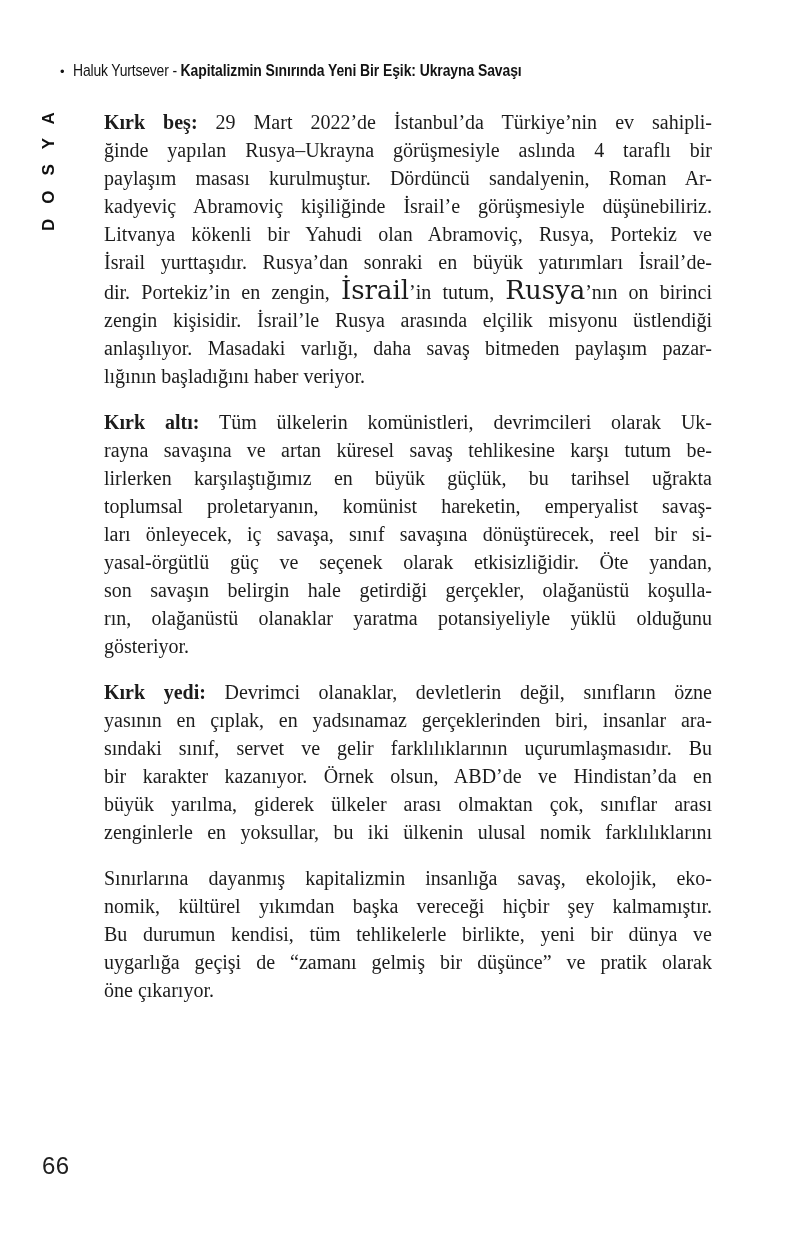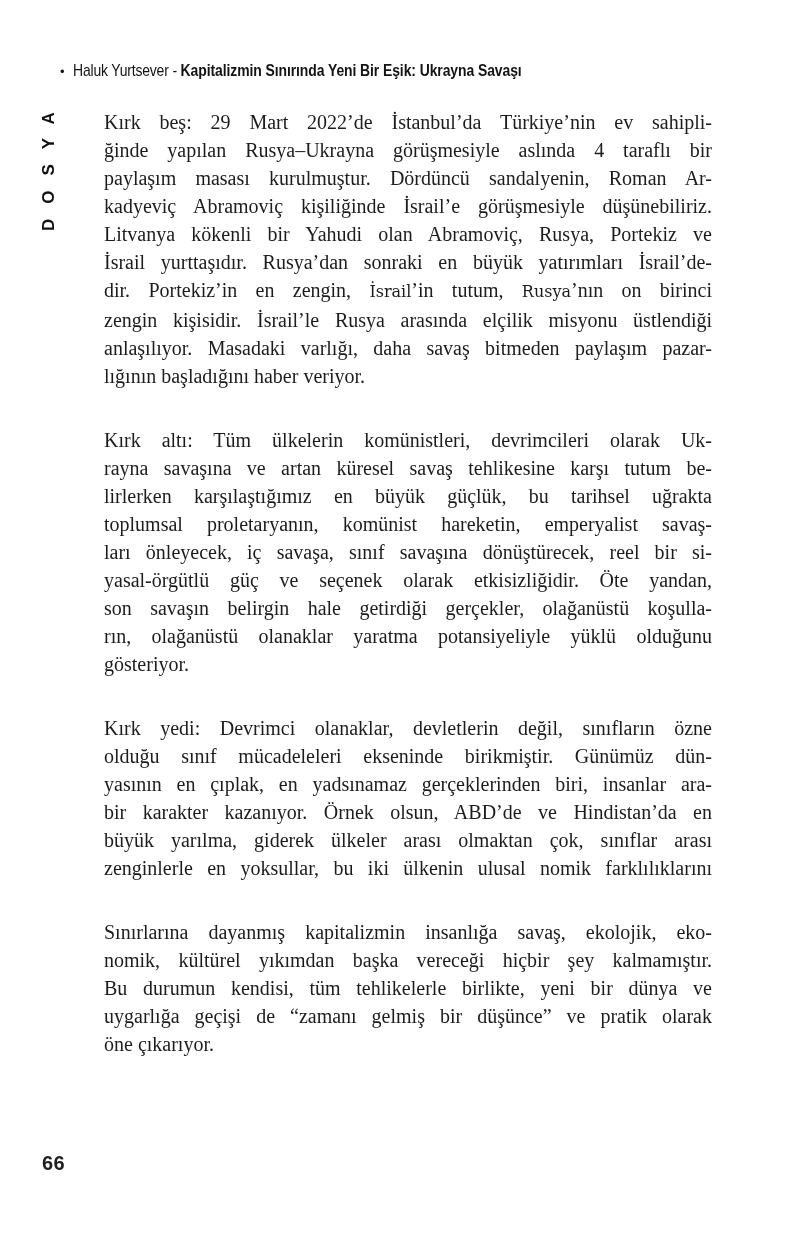--- a/index.html
+++ b/index.html
@@ -48,38 +48,38 @@
     white-space:nowrap;
   }
 
   
   .body-text{
     position:absolute;left:104px;top:108px;width:608px;
     font-size:20px;line-height:28px;
     color:#1c1c1c;
   }
   .para{margin:0;}
-  .para + .para{margin-top:36px;}
+  .para + .para{margin-top:18px;}
   .line{
     text-align:justify;
     text-align-last:justify;
     -moz-text-align-last:justify;
   }
   .line.last{
     text-align-last:left;
     -moz-text-align-last:left;
   }
-  .lead{font-weight:normal;}
-  .alt{font-family:"DejaVu Serif",serif;font-size:16px;}
+  .lead{font-weight:bold;}
+  .alt{font-family:"DejaVu Serif",serif;font-size:26px;}
 
   
   .page-number{
     position:absolute;left:42px;top:1152px;
     font-family:"Liberation Sans",sans-serif;
-    font-size:20px;font-weight:bold;
+    font-size:24px;font-weight:normal;
     color:#202020;
     letter-spacing:0.5px;
   }
 </style>
 </head>
 <body>
 
 <div class="page">
 
   <header class="running-header">
@@ -108,22 +108,22 @@
         <div class="line"><span>lirlerken karşılaştığımız en büyük güçlük, bu tarihsel uğrakta</span></div>
         <div class="line"><span>toplumsal proletaryanın, komünist hareketin, emperyalist savaş-</span></div>
         <div class="line"><span>ları önleyecek, iç savaşa, sınıf savaşına dönüştürecek, reel bir si-</span></div>
         <div class="line"><span>yasal-örgütlü güç ve seçenek olarak etkisizliğidir. Öte yandan,</span></div>
         <div class="line"><span>son savaşın belirgin hale getirdiği gerçekler, olağanüstü koşulla-</span></div>
         <div class="line"><span>rın, olağanüstü olanaklar yaratma potansiyeliyle yüklü olduğunu</span></div>
         <div class="line last"><span>gösteriyor.</span></div>
       </div>
       <div class="para">
         <div class="line"><span class="lead">Kırk yedi:</span><span> Devrimci olanaklar, devletlerin değil, sınıfların özne</span></div>
-        <div class="line"><span>olduğu sınıf mücadeleleri ekseninde birikmiştir. Günümüz dün-</span></div>
         <div class="line"><span>yasının en çıplak, en yadsınamaz gerçeklerinden biri, insanlar ara-</span></div>
+        <div class="line"><span>sındaki sınıf, servet ve gelir farklılıklarının uçurumlaşmasıdır. Bu</span></div>
         <div class="line"><span>bir karakter kazanıyor. Örnek olsun, ABD’de ve Hindistan’da en</span></div>
         <div class="line"><span>büyük yarılma, giderek ülkeler arası olmaktan çok, sınıflar arası</span></div>
         <div class="line"><span>zenginlerle en yoksullar, bu iki ülkenin ulusal nomik farklılıklarını</span></div>
       </div>
       <div class="para">
         <div class="line"><span>Sınırlarına dayanmış kapitalizmin insanlığa savaş, ekolojik, eko-</span></div>
         <div class="line"><span>nomik, kültürel yıkımdan başka vereceği hiçbir şey kalmamıştır.</span></div>
         <div class="line"><span>Bu durumun kendisi, tüm tehlikelerle birlikte, yeni bir dünya ve</span></div>
         <div class="line"><span>uygarlığa geçişi de “zamanı gelmiş bir düşünce” ve pratik olarak</span></div>
         <div class="line last"><span>öne çıkarıyor.</span></div>

